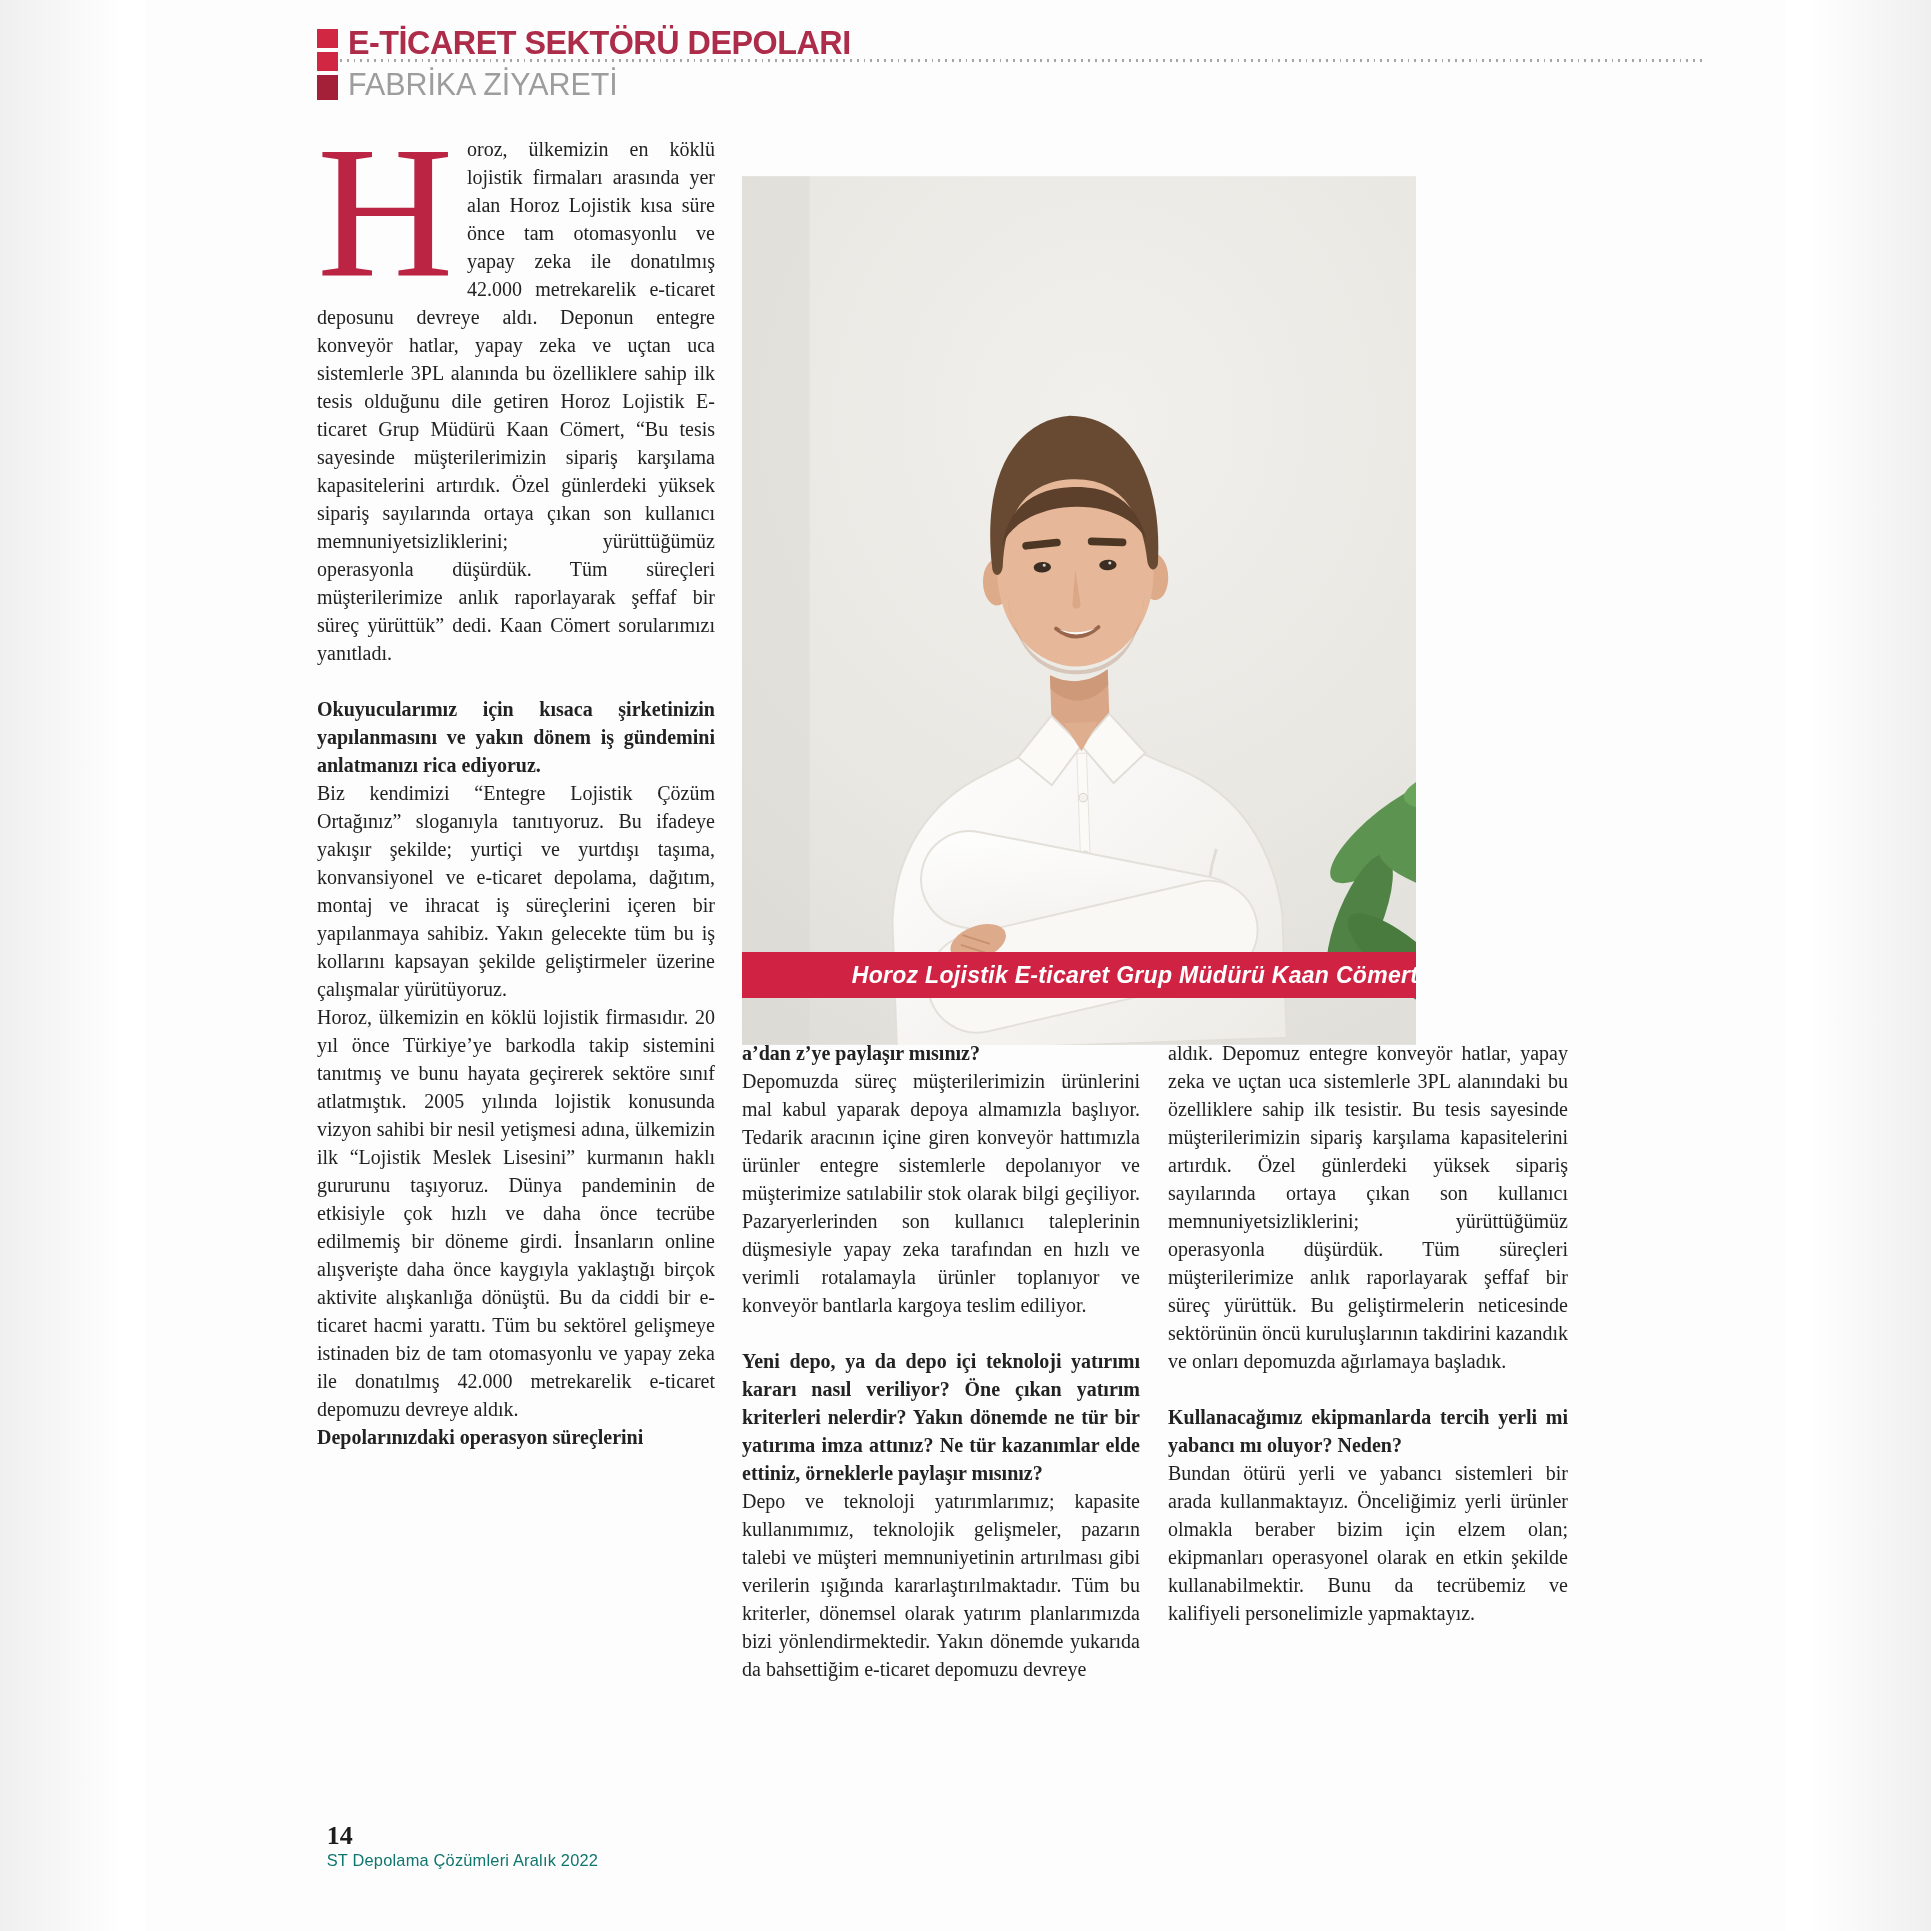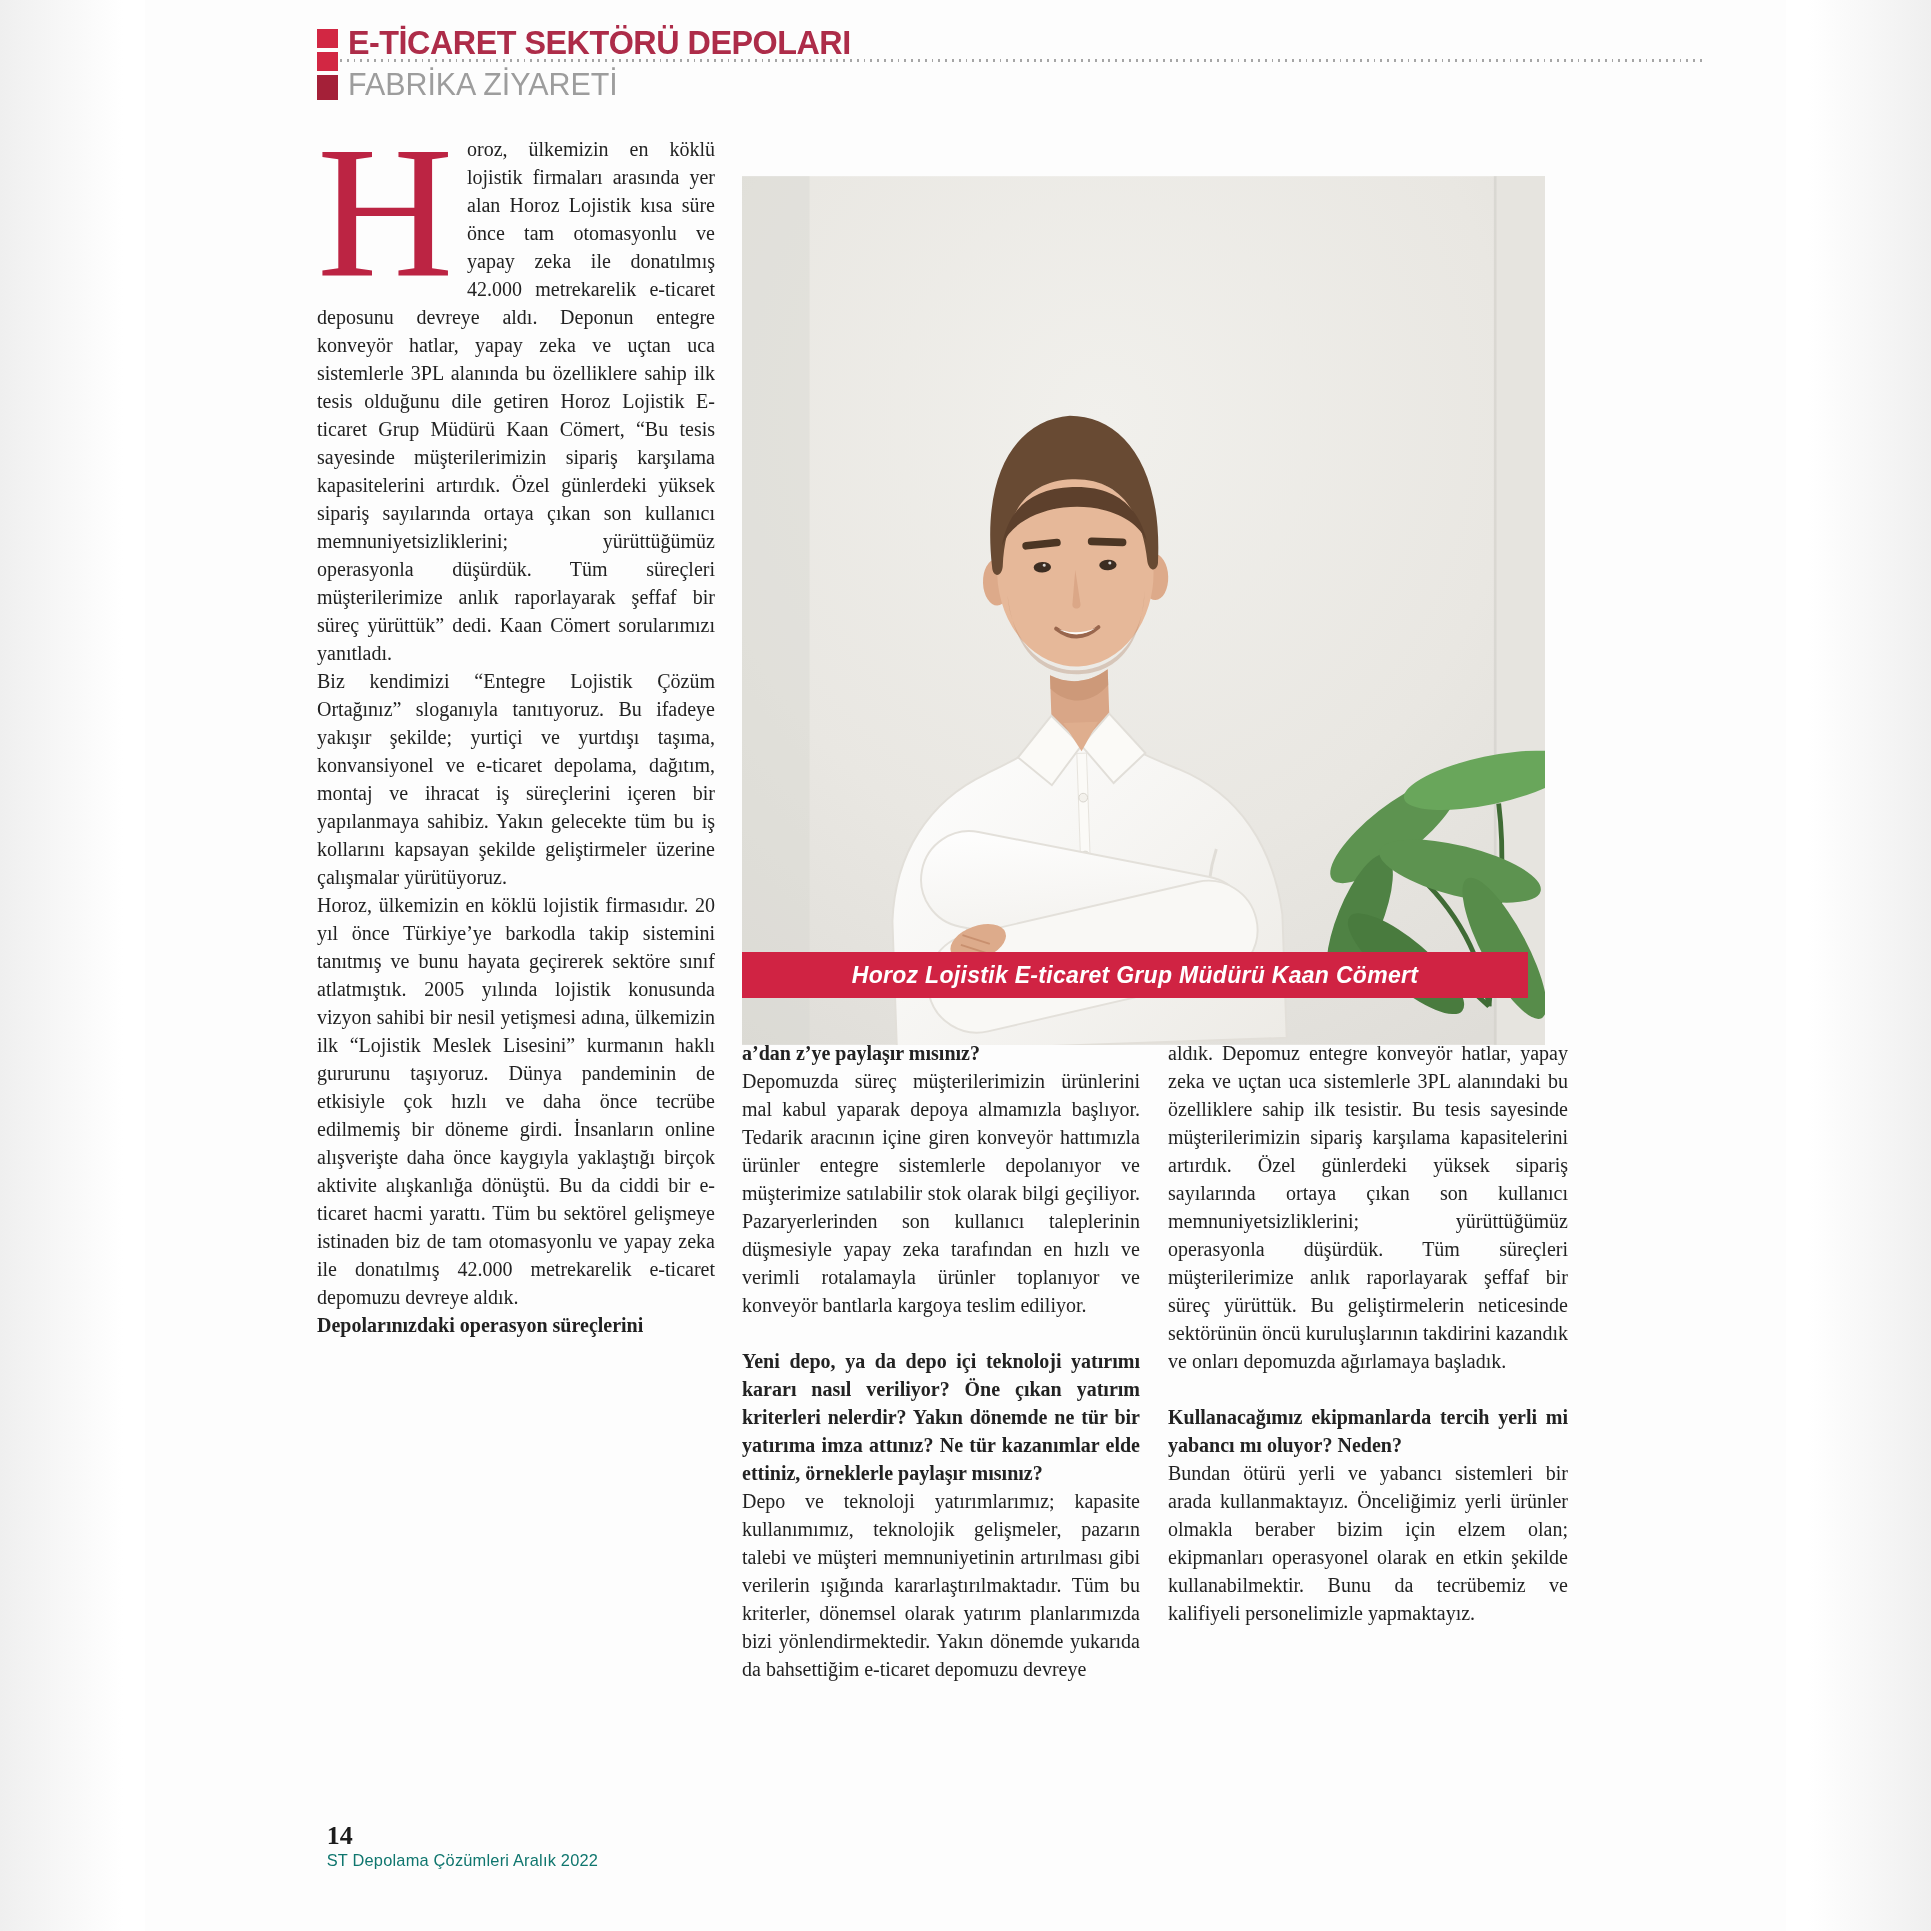--- a/index.html
+++ b/index.html
@@ -28,21 +28,21 @@
   .col p{margin:0;}
   .col p.q{font-weight:bold;}
   .col p.gap{margin-top:28px;}
   .dropcap{float:left;font-size:189px;line-height:145px;color:var(--dropcap-red,#bc2443);
            margin:3.9px 13.5px 0 0;font-family:"Liberation Serif",serif;}
   .col-left{left:317px;top:135px;width:398px;}
   .col-mid{left:742px;top:1039px;width:398px;}
   .col-right{left:1168px;top:1039px;width:400px;}
 
   
-  .photo{position:absolute;left:742px;top:176px;width:803px;height:869px;overflow:hidden;}
+  .photo{position:absolute;left:742px;top:176px;width:674px;height:869px;overflow:hidden;}
   .photo svg{display:block;}
   .caption-bar{position:absolute;left:0;bottom:47px;width:786px;height:46px;
                background:var(--caption-red,#d02343);display:flex;align-items:center;justify-content:center;}
   .caption-bar span{font-family:"Liberation Sans",sans-serif;font-style:italic;font-weight:700;
                     font-size:23px;color:#ffffff;letter-spacing:0.3px;}
 
   
   .footer{position:absolute;left:317px;top:1821px;display:flex;align-items:baseline;flex-direction:column;}
   .footer .pagenum{font-family:"Liberation Serif",serif;font-weight:bold;font-size:26px;color:#1c1c1c;}
   .footer .edition{font-family:"Liberation Sans",sans-serif;font-size:16.4px;color:#0f766e;
@@ -57,20 +57,21 @@
 
   <div class="hdr-seg seg1"></div>
   <div class="hdr-seg seg2"></div>
   <div class="hdr-seg seg3"></div>
   <div class="hdr-title">E-TİCARET SEKTÖRÜ DEPOLARI</div>
   <div class="hdr-dots"></div>
   <div class="hdr-sub">FABRİKA ZİYARETİ</div>
 
   <div class="col col-left">
     <p><span class="dropcap">H</span><span>oroz, ülkemizin en köklü lojistik firmaları arasında yer alan Horoz Lojistik kısa süre önce tam otomasyonlu ve yapay zeka ile donatılmış 42.000 metrekarelik e-ticaret deposunu devreye aldı. Deponun entegre konveyör hatlar, yapay zeka ve uçtan uca sistemlerle 3PL alanında bu özelliklere sahip ilk tesis olduğunu dile getiren Horoz Lojistik E-ticaret Grup Müdürü Kaan Cömert, “Bu tesis sayesinde müşterilerimizin sipariş karşılama kapasitelerini artırdık. Özel günlerdeki yüksek sipariş sayılarında ortaya çıkan son kullanıcı memnuniyetsizliklerini; yürüttüğümüz operasyonla düşürdük. Tüm süreçleri müşterilerimize anlık raporlayarak şeffaf bir süreç yürüttük” dedi. Kaan Cömert sorularımızı yanıtladı.</span></p>
+    <p class="q gap">Okuyucularımız için kısaca şirketinizin yapılanmasını ve yakın dönem iş gündemini anlatmanızı rica ediyoruz.</p>
     <p>Biz kendimizi “Entegre Lojistik Çözüm Ortağınız” sloganıyla tanıtıyoruz. Bu ifadeye yakışır şekilde; yurtiçi ve yurtdışı taşıma, konvansiyonel ve e-ticaret depolama, dağıtım, montaj ve ihracat iş süreçlerini içeren bir yapılanmaya sahibiz. Yakın gelecekte tüm bu iş kollarını kapsayan şekilde geliştirmeler üzerine çalışmalar yürütüyoruz.</p>
     <p>Horoz, ülkemizin en köklü lojistik firmasıdır. 20 yıl önce Türkiye’ye barkodla takip sistemini tanıtmış ve bunu hayata geçirerek sektöre sınıf atlatmıştık. 2005 yılında lojistik konusunda vizyon sahibi bir nesil yetişmesi adına, ülkemizin ilk “Lojistik Meslek Lisesini” kurmanın haklı gururunu taşıyoruz. Dünya pandeminin de etkisiyle çok hızlı ve daha önce tecrübe edilmemiş bir döneme girdi. İnsanların online alışverişte daha önce kaygıyla yaklaştığı birçok aktivite alışkanlığa dönüştü. Bu da ciddi bir e-ticaret hacmi yarattı. Tüm bu sektörel gelişmeye istinaden biz de tam otomasyonlu ve yapay zeka ile donatılmış 42.000 metrekarelik e-ticaret depomuzu devreye aldık.</p>
     <p class="q">Depolarınızdaki operasyon süreçlerini</p>
   </div>
 
   <div class="photo">
     <svg width="803" height="869" viewBox="0 0 832 900" xmlns="http://www.w3.org/2000/svg">
       <defs>
         <radialGradient id="wallGrad" cx="45%" cy="28%" r="85%">
           <stop offset="0%" stop-color="#f1f0ec"></stop>

